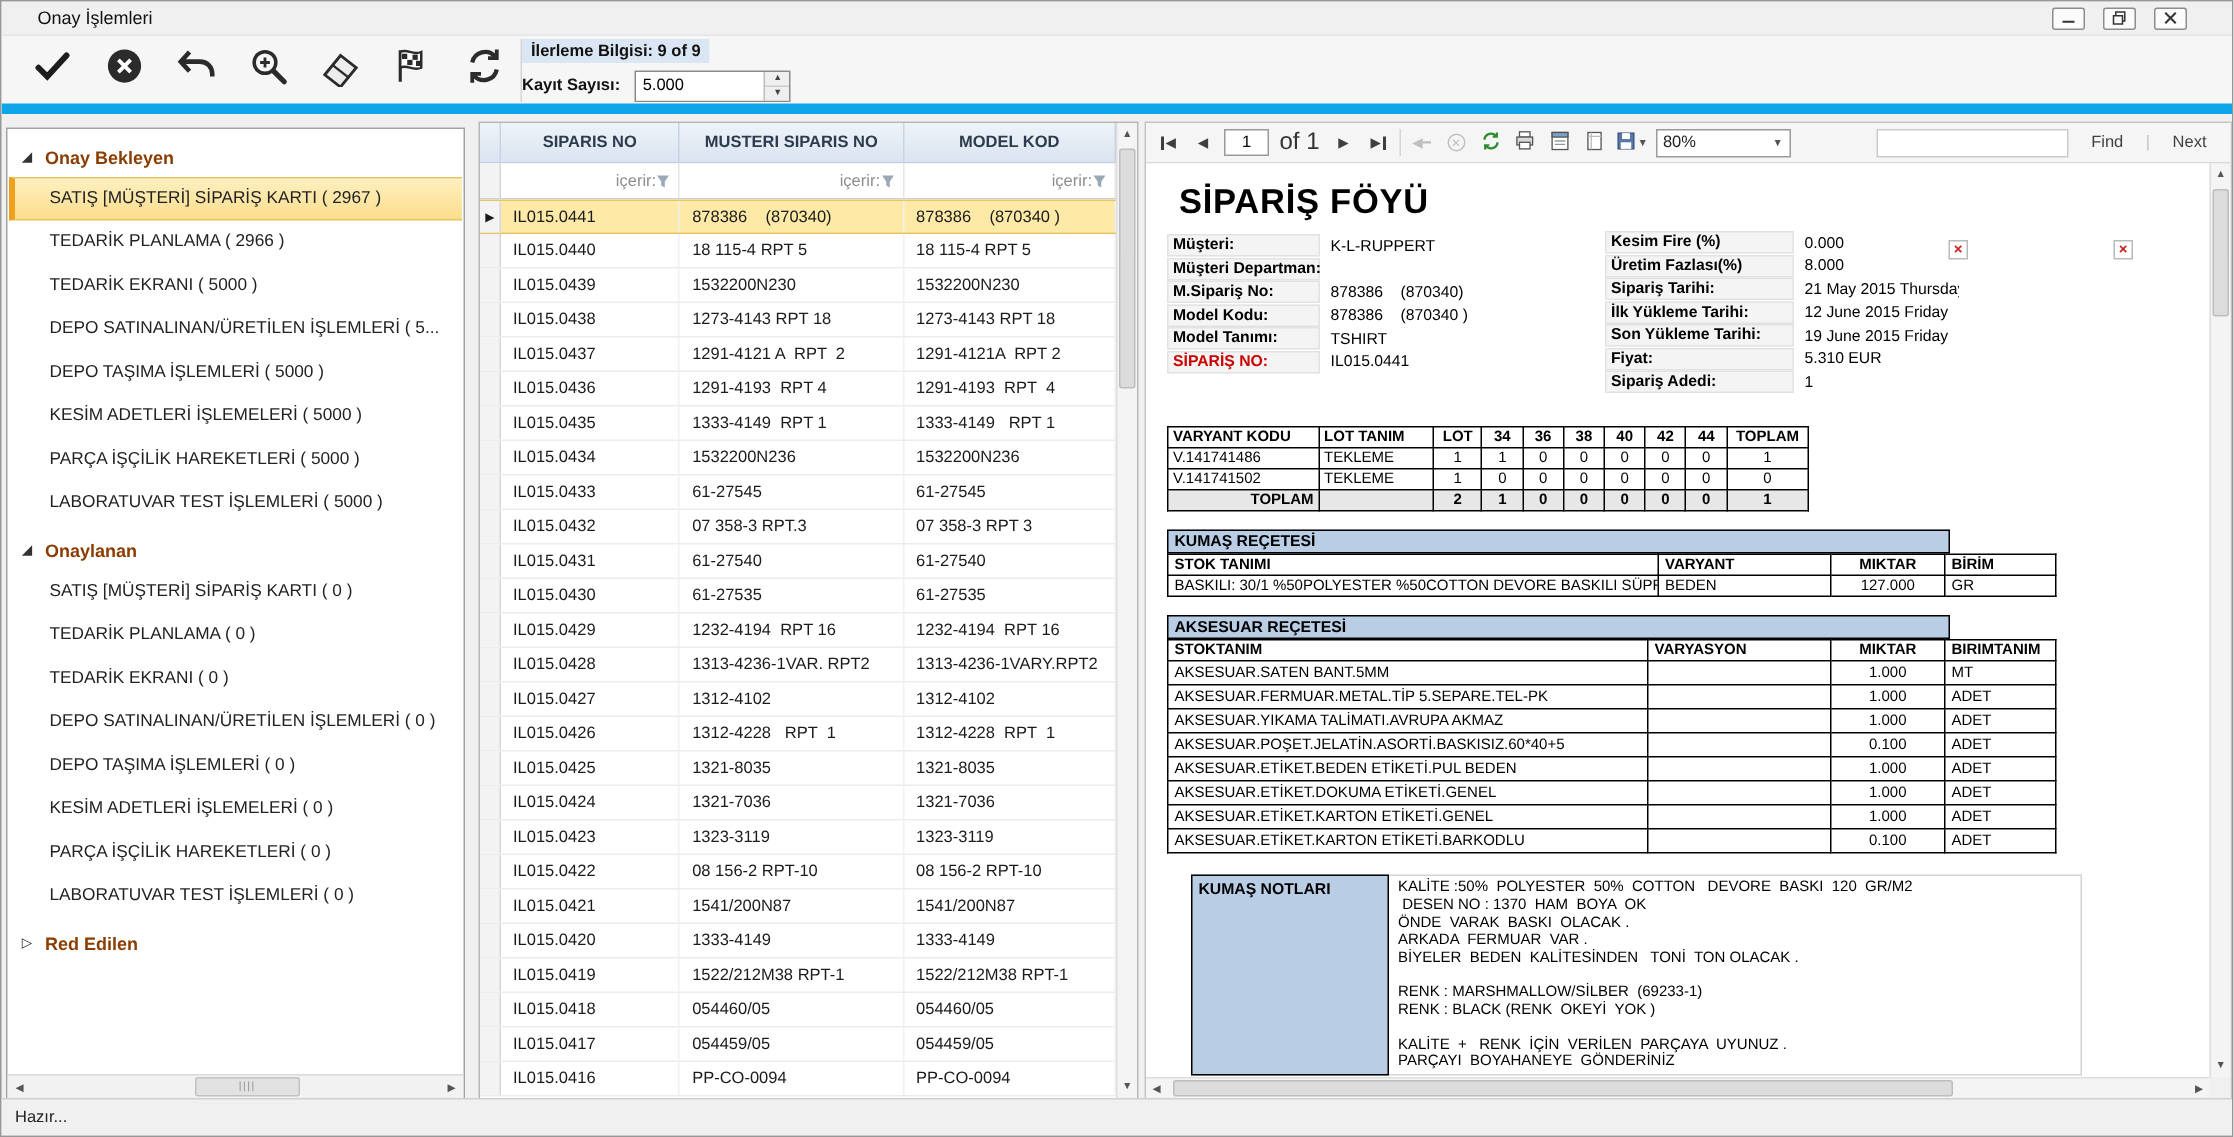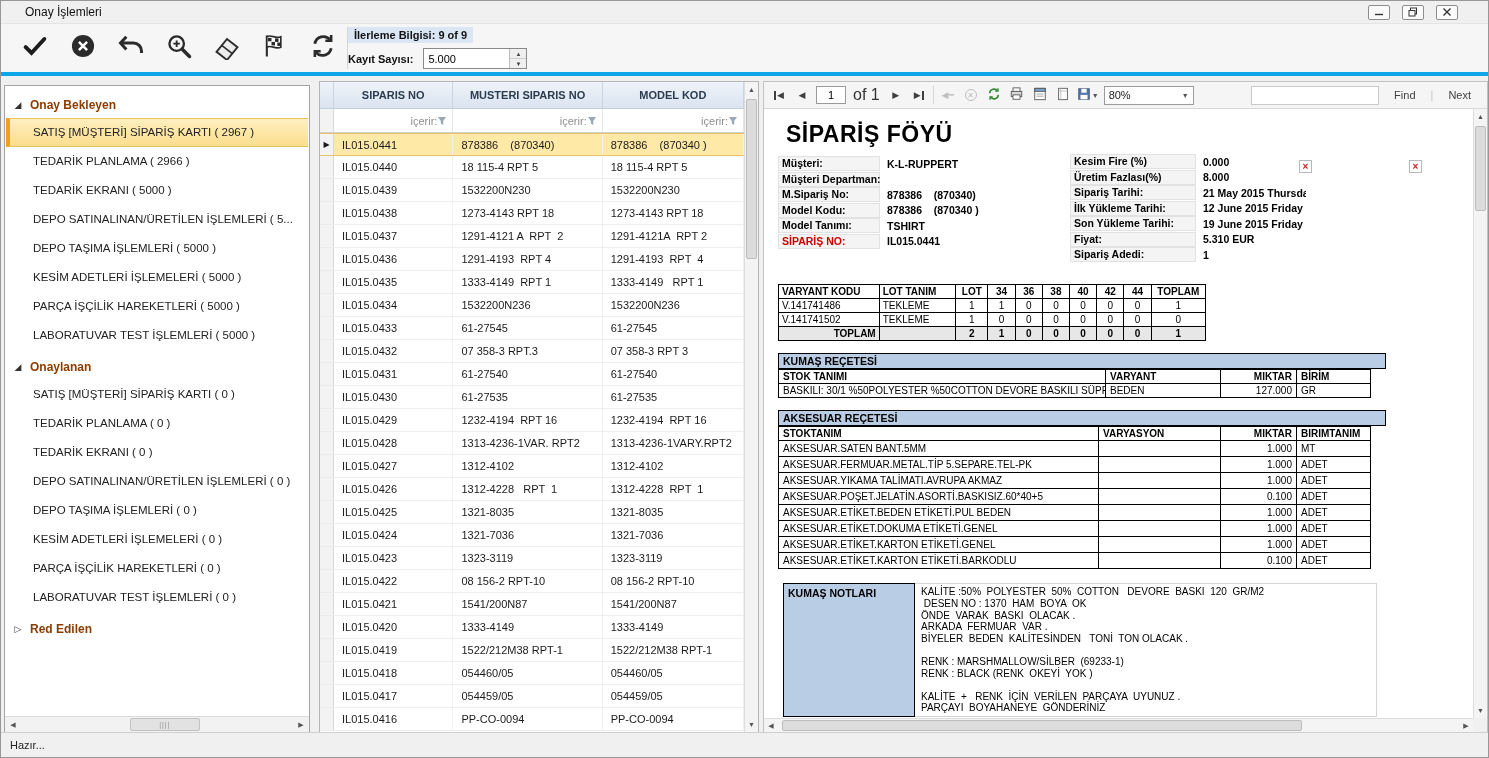--- a/index.html
+++ b/index.html
@@ -7,21 +7,21 @@
 body{font-family:"Liberation Sans","DejaVu Sans",sans-serif;background:#e6e6e6}
 .window{position:relative;width:1489px;height:758px;background:#f0f0f0;border:1px solid #979797;overflow:hidden}
 
 
 .titlebar{height:22px;display:flex;align-items:center;padding:0 24px;background:#f0f0f0}
 .title{font-size:12px;color:#111}
 .win-controls{margin-left:auto;display:flex;gap:12px;align-items:center;padding-right:6px}
 .win-btn{width:22px;height:15px;border:1px solid #8d8d8d;border-radius:2px;background:#fbfbfb;display:flex;align-items:center;justify-content:center;color:#333}
 
 
-.toolbar{position:absolute;top:22px;left:0;right:0;height:53px;background:#f6f6f6;border-top:1px solid #e4e4e4;border-bottom:4px solid #0ea5e9;display:flex;align-items:center;padding:0 10px;gap:0}
+.toolbar{position:absolute;top:22px;left:0;right:0;height:53px;background:#f6f6f6;border-top:1px solid #e4e4e4;border-bottom:7px solid #0ea5e9;display:flex;align-items:center;padding:0 10px;gap:0}
 .tb-btn{width:48px;height:46px;display:flex;align-items:center;justify-content:center;border-radius:3px}
 .vsep{width:1px;height:42px;background:#d5d5d5}
 .tb-info{display:flex;flex-direction:column;gap:5px}
 .progress-chip{background:#dbe6f4;padding:2px 6px;font-size:11px;font-weight:bold;color:#111;align-self:flex-start}
 .rec-row{display:flex;align-items:center;gap:10px}
 .rec-label{font-size:11px;font-weight:bold;color:#111}
 .spinbox{display:flex;width:104px;height:21px;border:1px solid #8a8a8a;background:#fff}
 .spin-val{flex:1;border:none;outline:none;font-size:11px;padding:0 4px;font-family:inherit;min-width:0}
 .spin-btns{width:17px;border-left:1px solid #bdbdbd;display:flex;flex-direction:column}
 .spin-up,.spin-down{flex:1;display:flex;align-items:center;justify-content:center;font-size:6px;color:#444;background:#efefef}
@@ -74,45 +74,45 @@
 .find-input{width:128px;height:19px;border:1px solid #cacaca;background:#fff;margin-left:auto}
 .find-label{font-size:11px;color:#3f3f3f;padding:0 10px}
 .pipe{color:#c3c3c3}
 .rpt-content{position:absolute;top:27px;left:0;right:14px;bottom:14px;background:#fff;overflow:hidden;padding:0 0 0 12px}
 .rpt-title{font-size:23px;font-weight:bold;color:#000;margin:12px 0 4px 10px;letter-spacing:.5px}
 .fields-wrap{position:relative;margin-left:2px;min-height:122px}
 .fields-left{width:286px;padding-top:4px}
 .fld-row{display:flex;height:15.5px;align-items:center}
 .fld-label{width:102px;font-size:10.5px;font-weight:bold;color:#000;background:#f4f4f4;border:1px solid #e2e2e2;height:15px;line-height:13px;padding-left:3px;white-space:nowrap}
 .fld-label.red{color:#cc0000}
-.fld-value{flex:1;font-size:10.5px;font-weight:bold;color:#000;padding-left:7px;white-space:pre;overflow:hidden}
+.fld-value{flex:1;font-size:10.5px;font-weight:normal;color:#000;padding-left:7px;white-space:pre;overflow:hidden}
 .fields-right{position:absolute;left:292px;top:2px;width:236px}
 .fields-right .fld-label{width:126px}
 .red-x{position:absolute;top:8px;width:13px;height:13px;border:1px solid #b9b9b9;color:#cf1f1f;font-size:10px;font-weight:bold;display:flex;align-items:center;justify-content:center}
 table{border-collapse:collapse;table-layout:fixed}
 .variant-table{margin:10px 0 0 2px;font-size:10px;width:428px}
 .variant-table th,.variant-table td{border:1px solid #000;padding:1px 3px;height:13px;overflow:hidden;white-space:nowrap}
 .variant-table th{font-weight:bold;text-align:center}
 .variant-table th:nth-child(1),.variant-table th:nth-child(2){text-align:left}
 .variant-table td{text-align:center}
 .variant-table td:nth-child(1),.variant-table td:nth-child(2){text-align:left}
 .variant-table th:nth-child(1){width:100px}.variant-table th:nth-child(2){width:76px}.variant-table th:nth-child(3){width:32px}
 .variant-table th:nth-child(4),.variant-table th:nth-child(5),.variant-table th:nth-child(6),.variant-table th:nth-child(7),.variant-table th:nth-child(8),.variant-table th:nth-child(9){width:27px}
 .variant-table th:nth-child(10){width:54px}
 .variant-table tr.tot td{background:#e7e7e7;font-weight:bold}
 .variant-table tr.tot td:first-child{text-align:right}
-.sect-bar{width:608px;margin:12px 0 0 2px;background:#b9cde5;border:1px solid #000;font-size:10.5px;font-weight:bold;color:#000;padding:1px 4px;height:16px;line-height:13px}
+.sect-bar{width:522px;margin:12px 0 0 2px;background:#b9cde5;border:1px solid #000;font-size:10.5px;font-weight:bold;color:#000;padding:1px 4px;height:16px;line-height:13px}
 .recipe-table{margin-left:2px;font-size:10px;width:592px}
 .recipe-table th,.recipe-table td{border:1px solid #000;padding:1px 4px;height:14px;text-align:left;overflow:hidden;white-space:nowrap}
 .recipe-table th{font-weight:bold}
-.recipe-table th:nth-child(3),.recipe-table td:nth-child(3){text-align:right}
+.recipe-table th:nth-child(3),.recipe-table td:nth-child(3){text-align:center}
 .fabric th:nth-child(1){width:327px}.fabric th:nth-child(2){width:115px}.fabric th:nth-child(3){width:76px}.fabric th:nth-child(4){width:74px}
 .acc th:nth-child(1){width:320px}.acc th:nth-child(2){width:122px}.acc th:nth-child(3){width:76px}.acc th:nth-child(4){width:74px}
 .acc td{height:16px}
-.notes{display:flex;margin:14px 0 0 7px;align-items:stretch}
+.notes{display:flex;margin:14px 0 0 18px;align-items:stretch}
 .notes-title{width:132px;background:#b9cde5;border:1px solid #000;font-size:10.5px;font-weight:bold;padding:3px 4px;flex:none}
 .notes-text{width:462px;border:1px solid #d4d4d4;border-left:none;padding:2px 6px;font-size:10px;line-height:11.8px;color:#000}
 .notes-text div{white-space:pre-wrap;min-height:11px}
 .rpt-vscroll{position:absolute;top:27px;right:0;bottom:14px;width:14px;background:#f4f4f4;border-left:1px solid #dedede;display:flex;flex-direction:column}
 .rpt-hscroll{position:absolute;left:0;right:14px;bottom:0;height:14px;background:#f4f4f4;border-top:1px solid #dedede;display:flex}
 .corner{position:absolute;right:0;bottom:0;width:14px;height:14px;background:#f0f0f0}
 .hs2-btn{width:14px;display:flex;align-items:center;justify-content:center;font-size:7px;color:#555;flex:none}
 .hs2-track{flex:1;position:relative}
 .hs2-thumb{position:absolute;top:1px;bottom:1px;background:#dcdcdc;border:1px solid #bdbdbd;border-radius:2px}
 

